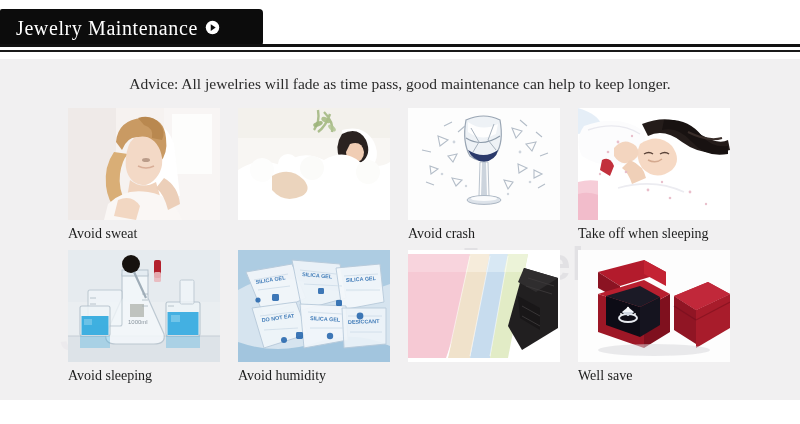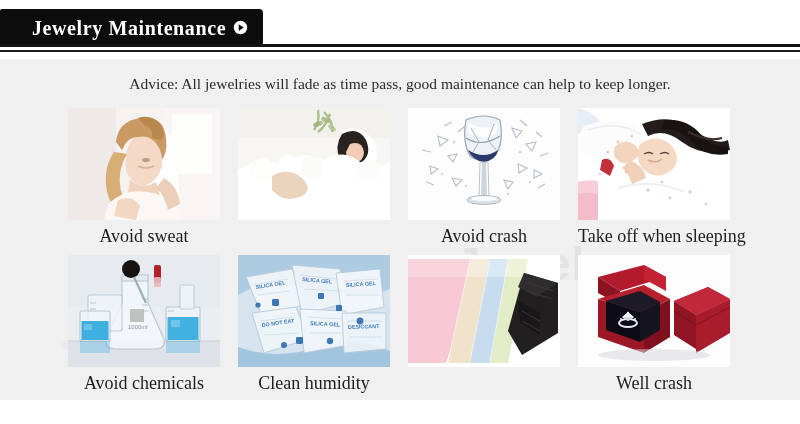--- a/index.html
+++ b/index.html
@@ -24,22 +24,21 @@
   .header-banner {
     position: absolute;
     left: 0;
     top: 9px;
     width: 263px;
     height: 37px;
     background: #0c0c0c;
     border-radius: 2px 4px 4px 2px;
     display: flex;
     align-items: center;
-    padding-left: 32px;
-    font-weight: bold;
+    padding-left: 16px;
   }
   .header-title {
     color: #ffffff;
     font-family: "Liberation Serif", "DejaVu Serif", serif;
     font-size: 20px;
     letter-spacing: 0.6px;
     line-height: 1;
     white-space: nowrap;
   }
   .play-icon {
@@ -136,22 +135,21 @@
   }
   .thumb {
     width: 152px;
     height: 112px;
     position: relative;
     overflow: hidden;
     background: #ffffff;
   }
   .caption {
     margin-top: 5px;
-    text-align: center;
-    font-size: 18px;
+    font-size: 14px;
     color: #1d1d1d;
     font-family: "Liberation Serif", "DejaVu Serif", serif;
     line-height: 1.3;
     white-space: nowrap;
   }
 
   
   .art { position: absolute; inset: 0; }
 
   
@@ -410,21 +408,21 @@
                   <line x1="22" y1="48" x2="28" y2="48"></line>
                 <line x1="22" y1="54" x2="28" y2="54"></line>
                   <line x1="100" y1="56" x2="106" y2="56"></line>
               </g>
               <text x="60" y="74" font-size="6" fill="#8a959f" font-family="Liberation Sans, sans-serif">1000ml</text>
 
               <rect x="12" y="86" width="30" height="12" fill="#2fa9dd" opacity=".3"></rect>
               <rect x="98" y="86" width="34" height="12" fill="#34aadf" opacity=".3"></rect>
             </svg>
           </div>
-          <div class="caption">Avoid chemicals</div>
+          <div class="caption">Avoid sleeping</div>
         </div>
 
         <div class="card">
           <div class="thumb">
             <div class="hum-bg"></div>
             <svg class="art" viewBox="0 0 152 112" preserveAspectRatio="none" aria-hidden="true">
               <rect x="0" y="0" width="152" height="112" fill="#d6e4ef"></rect>
               <path d="M0 0 l152 0 l0 34 q-40 16 -80 0 q-40 -14 -72 6z" fill="#9fc4de" opacity=".75"></path>
               <path d="M0 92 q40 14 80 0 q36 -12 72 4 l0 16 -152 0z" fill="#7eb0d2" opacity=".6"></path>
 
@@ -457,21 +455,21 @@
                 <rect x="80" y="38" width="6" height="6" rx="1.2"></rect>
                 <rect x="58" y="82" width="7" height="7" rx="1.4"></rect>
                 <rect x="98" y="50" width="6" height="6" rx="1.2"></rect>
                 <circle cx="122" cy="66" r="3.4"></circle>
                 <circle cx="46" cy="90" r="3"></circle>
                 <circle cx="92" cy="86" r="3.2"></circle>
                 <circle cx="20" cy="50" r="2.6"></circle>
               </g>
             </svg>
           </div>
-          <div class="caption">Clean humidity</div>
+          <div class="caption">Avoid humidity</div>
         </div>
 
         <div class="card">
           <div class="thumb">
             <div class="cloth-bg"></div>
             <svg class="art" viewBox="0 0 152 112" preserveAspectRatio="none" aria-hidden="true">
               <rect x="0" y="0" width="152" height="112" fill="#ffffff"></rect>
 
               <path d="M0 4 l74 0 l-36 104 l-38 0z" fill="#f6c9d4"></path>
               <path d="M0 4 l74 0 l-6 18 l-68 0z" fill="#f8d4dd"></path>
@@ -529,20 +527,20 @@
               <path d="M96 46 l34 -14 l22 12 l-34 16z" fill="#be2434"></path>
               <path d="M96 46 l22 14 l0 34 l-22 -14z" fill="#901524"></path>
               <path d="M118 60 l34 -16 l0 34 l-34 20z" fill="#a81c2b"></path>
               <path d="M96 46 l34 -14 l22 12 l-34 16z" fill="#c1283a"></path>
               <line x1="96" y1="56" x2="118" y2="70" stroke="#7e1120" stroke-width="1.2"></line>
               <line x1="118" y1="70" x2="152" y2="52" stroke="#8d1422" stroke-width="1.2"></line>
 
               <ellipse cx="76" cy="100" rx="56" ry="6" fill="#d9d9dd" opacity=".55"></ellipse>
             </svg>
           </div>
-          <div class="caption">Well crash</div>
+          <div class="caption">Well save</div>
         </div>
 
       </div>
 
     </div>
   </div>
 </div>
 
 </body></html>

